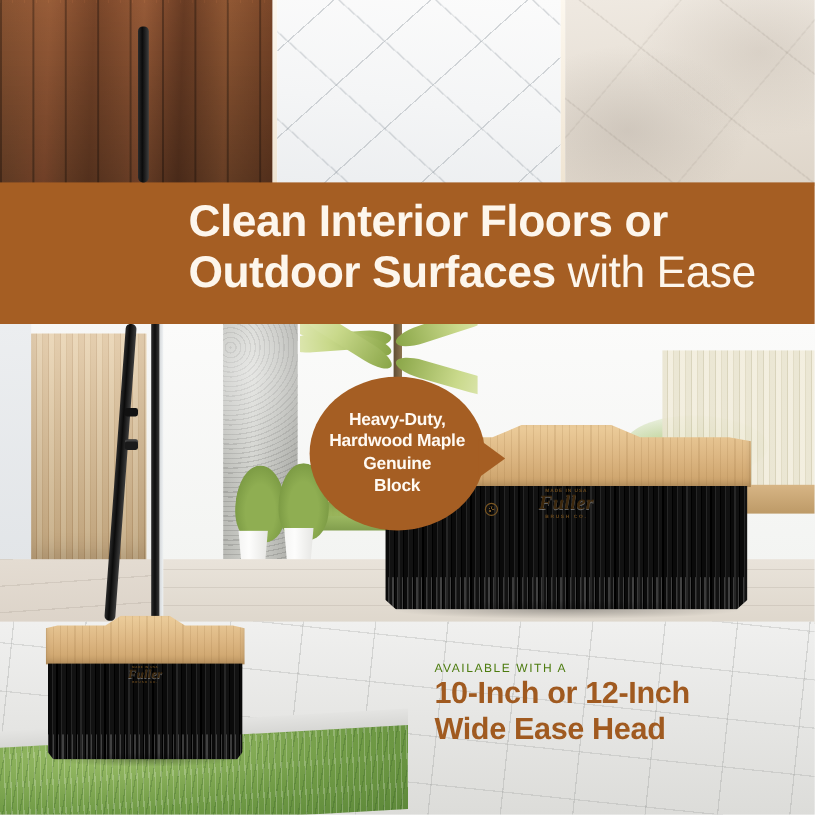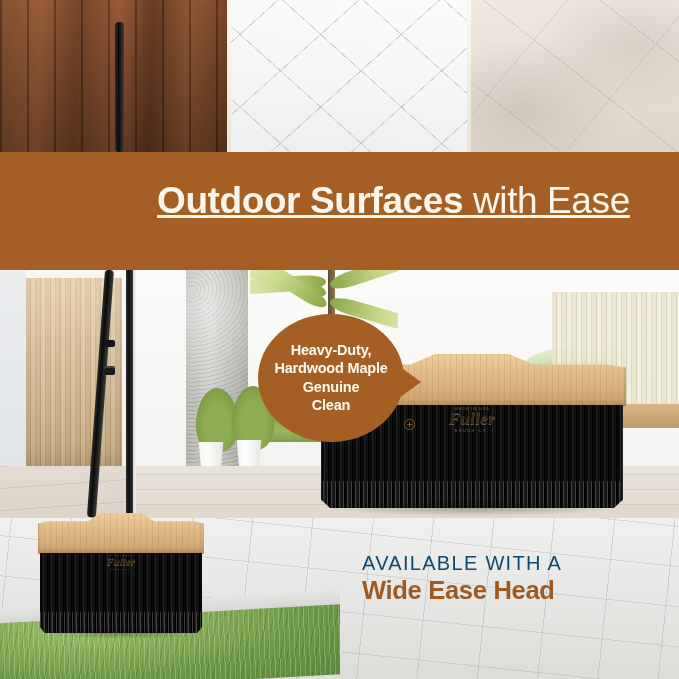--- a/index.html
+++ b/index.html
@@ -52,21 +52,21 @@
   .panel-divider { width:4px; background:linear-gradient(180deg,#fdf8ef,#efe4d2); }
 
   
   .banner {
     position:absolute; left:0; top:152px; width:679px; height:118px;
     background:#a55e23;
   }
   .headline { position:absolute; left:157px; top:14px; width:520px; }
   .hl-line { color:#fdf6ec; line-height:1.03; white-space:nowrap; }
   .hl-1 { font-size:37px; font-weight:700; letter-spacing:-.4px; }
-  .hl-2 { font-size:37px; letter-spacing:-.4px; margin-top:16px;text-decoration:underline; }
+  .hl-2 { font-size:37px; letter-spacing:-.4px; margin-top:4px; }
   .hl-strong { font-weight:700; }
   .hl-light  { font-weight:300; }
 
   
   .scene { position:absolute; left:0; top:270px; width:679px; height:409px; overflow:hidden;
            background:linear-gradient(180deg,#f7f7f6 0%,#efefed 40%,#e8e8e6 100%); }
 
   
   .wall-plain { position:absolute; left:0; top:0; width:26px; height:200px;
                 background:linear-gradient(180deg,#eceef0,#e2e5e8); }
@@ -191,41 +191,42 @@
   .badge-tail { position:absolute; right:-17px; top:52px; width:0; height:0;
     border-top:16px solid transparent; border-bottom:16px solid transparent;
     border-left:22px solid #a55e23; }
   .badge-text { position:absolute; inset:0; display:flex; flex-direction:column;
     align-items:center; justify-content:center; gap:1px; z-index:2; }
   .badge-line { color:#fffaf3; font-size:14.5px; font-weight:700; line-height:1.18;
                 letter-spacing:-.2px; white-space:nowrap; }
 
   
   .bottom-copy { position:absolute; left:362px; top:552px; z-index:11; }
-  .avail { font-size:20px; font-weight:300; letter-spacing:1.3px; color:#0c4a6e; white-space:nowrap; }
+  .avail { font-size:10px; font-weight:300; letter-spacing:1.3px; color:#4d7c0f; white-space:nowrap; }
   .size-line { font-size:25.5px; font-weight:700; color:#a05a20; line-height:1.18;
                letter-spacing:-.3px; white-space:nowrap; }
 </style>
 </head>
 <body>
 
 <div class="stage">
 
   <div class="top-strip">
     <div class="panel panel-wood"></div>
     <div class="panel-divider"></div>
     <div class="panel panel-tile"></div>
     <div class="panel-divider"></div>
     <div class="panel panel-marble"></div>
   </div>
 
   <div class="handle-top"></div>
 
   <div class="banner">
     <div class="headline">
+      <div class="hl-line hl-1">Clean Interior Floors or</div>
       <div class="hl-line hl-2">
         <span class="hl-strong">Outdoor Surfaces</span>
         <span class="hl-light">with Ease</span>
       </div>
     </div>
   </div>
 
   <div class="scene">
     <div class="wall-plain"></div>
     <div class="slat-wall"></div>
@@ -292,22 +293,23 @@
     </div>
   </div>
 
   <div class="badge">
     <div class="badge-circle"></div>
     <div class="badge-tail"></div>
     <div class="badge-text">
       <div class="badge-line">Heavy-Duty,</div>
       <div class="badge-line">Hardwood Maple</div>
       <div class="badge-line">Genuine</div>
-      <div class="badge-line">Clean</div>
+      <div class="badge-line">Block</div>
     </div>
   </div>
 
   <div class="bottom-copy">
     <div class="avail">AVAILABLE WITH A</div>
+    <div class="size-line">10-Inch or 12-Inch</div>
     <div class="size-line">Wide Ease Head</div>
   </div>
 
 </div>
 
 </body></html>

